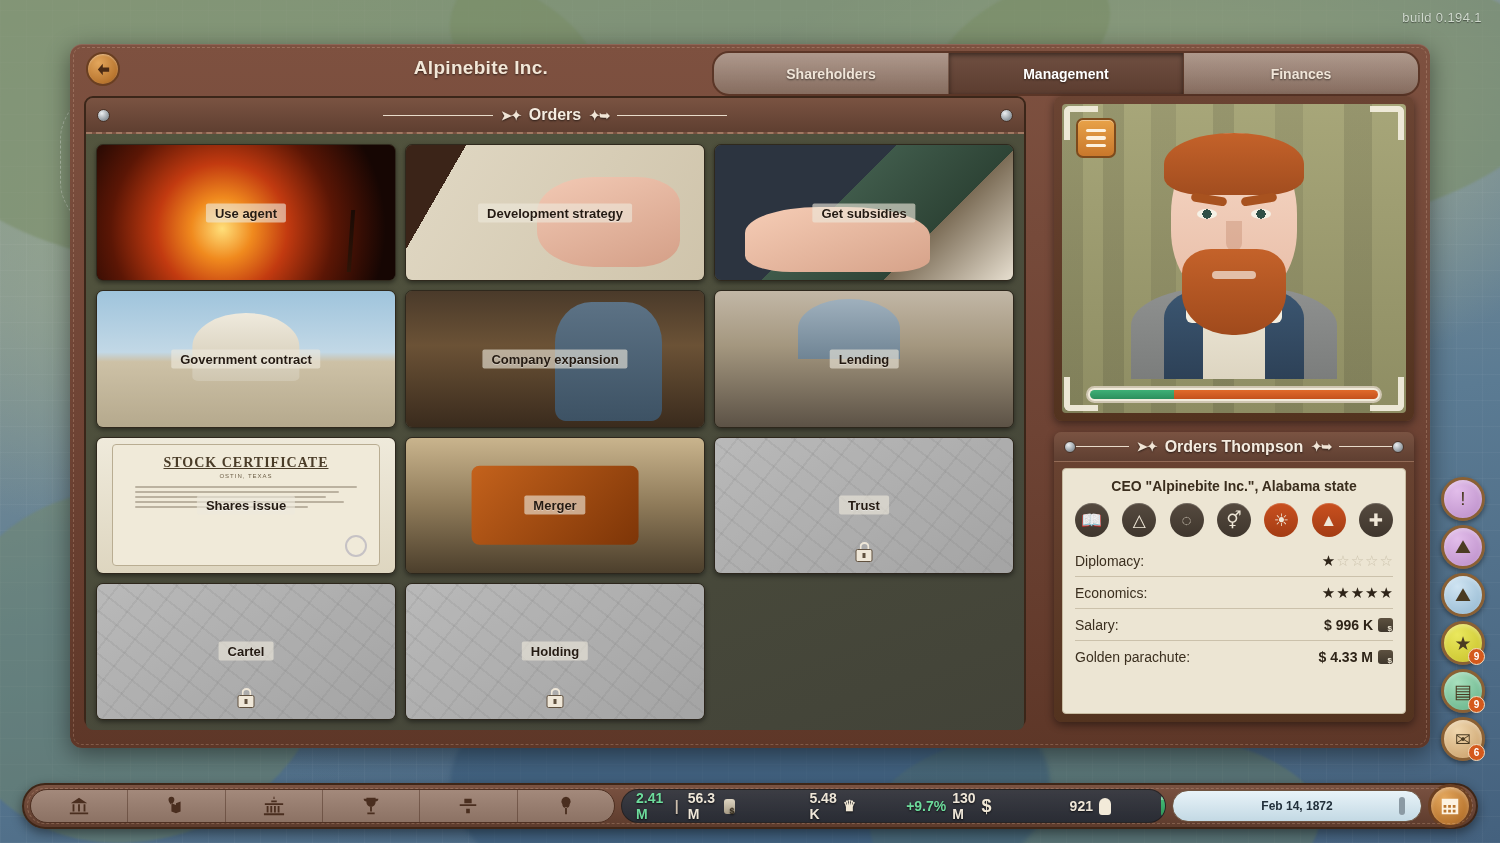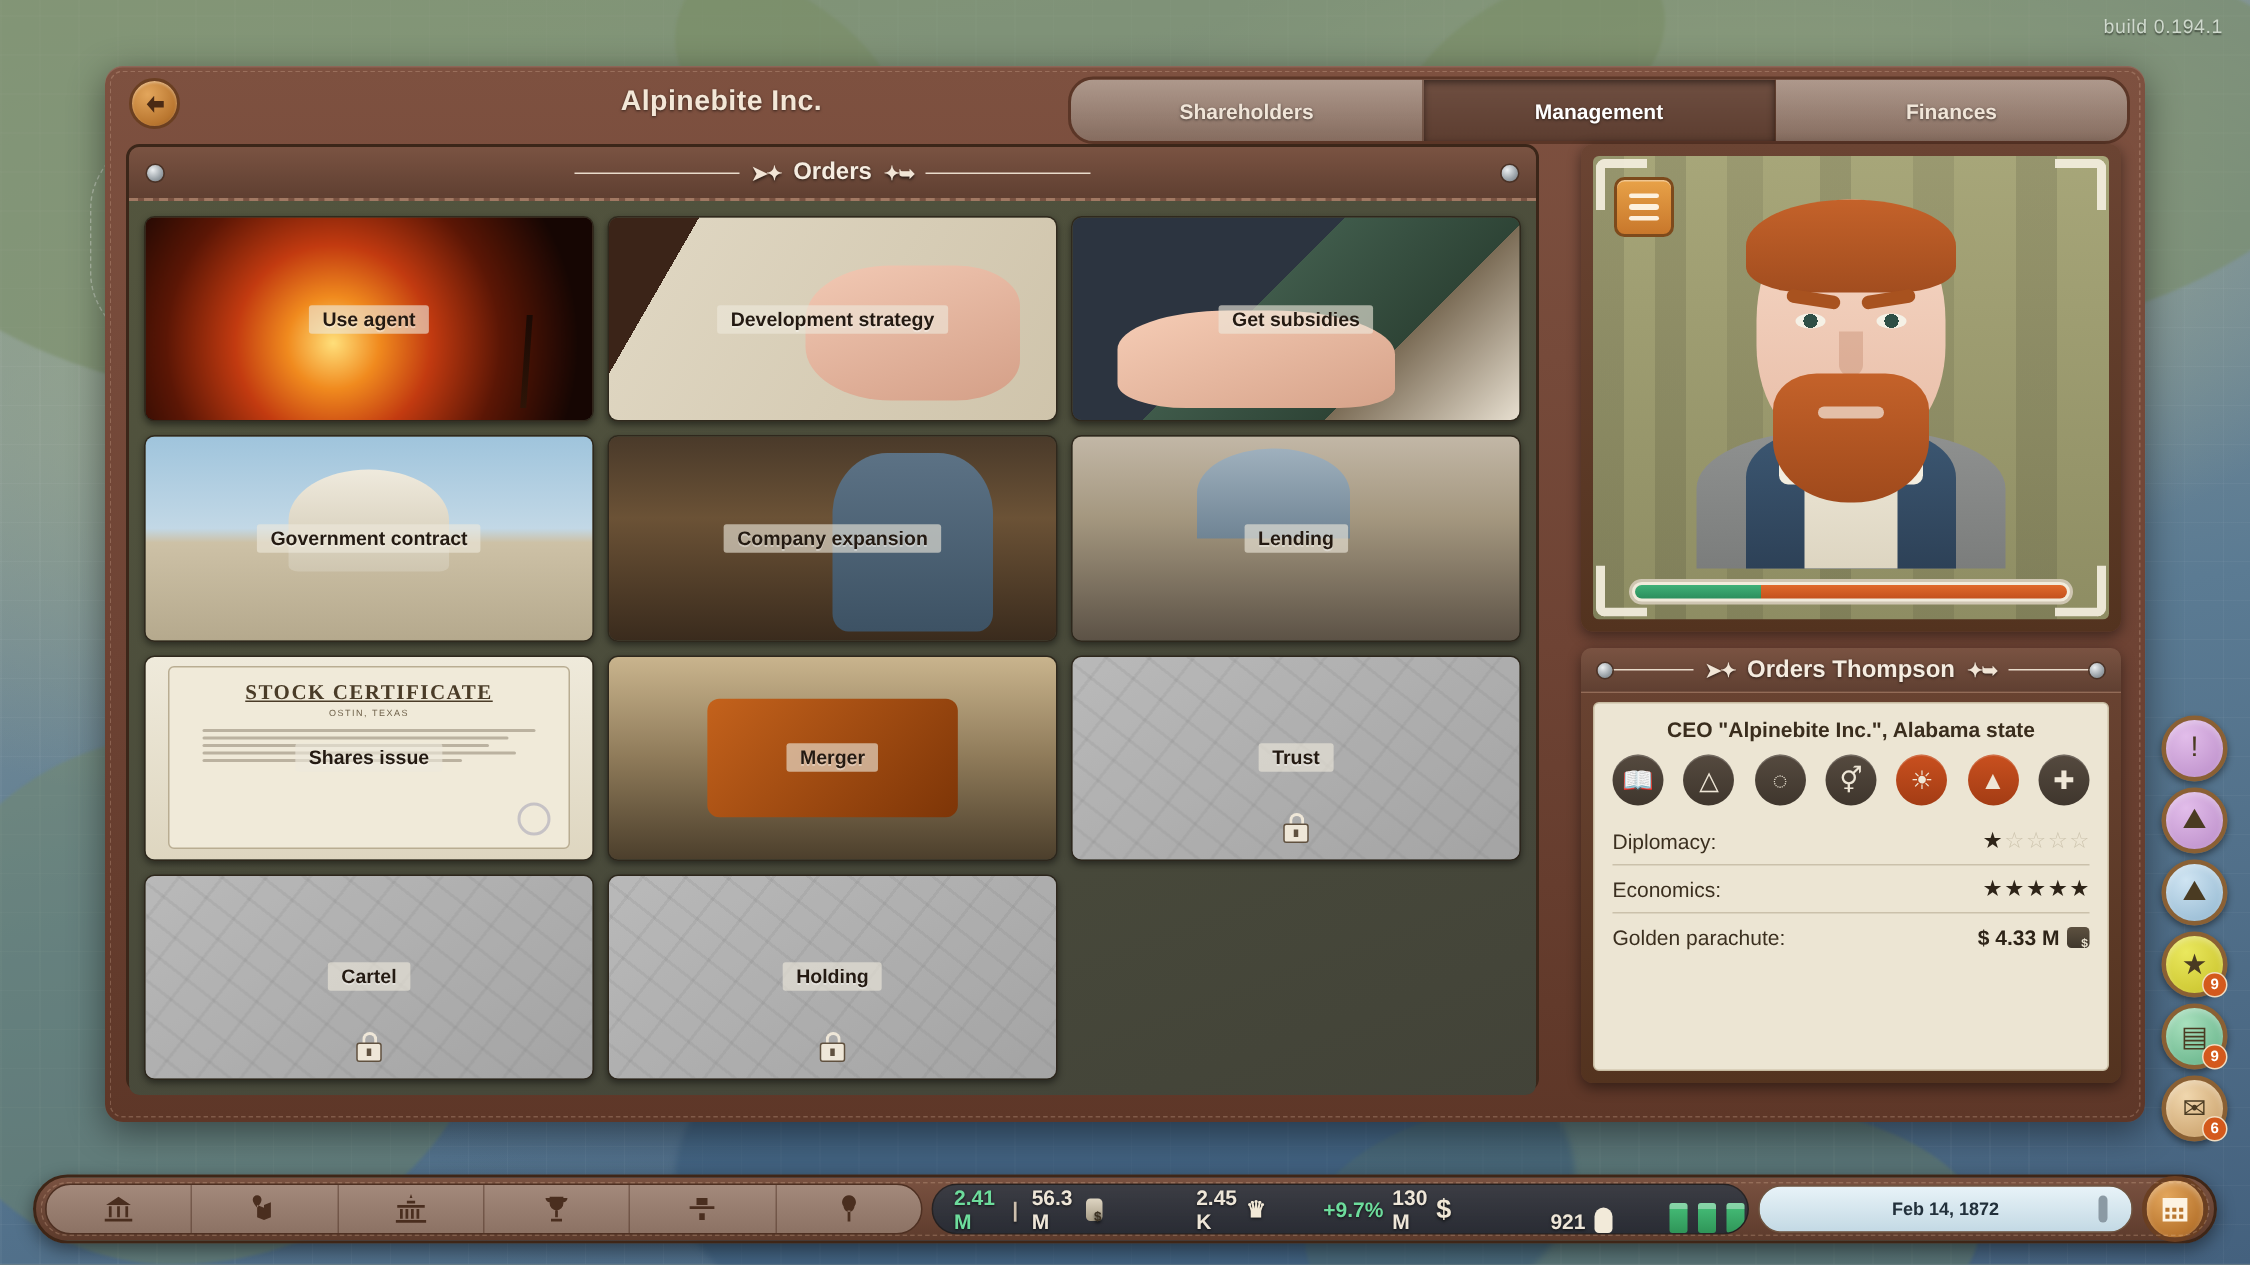--- a/index.html
+++ b/index.html
@@ -364,23 +364,23 @@
     border:1px dashed rgba(255,215,180,.22);pointer-events:none;}
   #nav-group{
     margin-left:6px;width:585px;height:34px;display:flex;
     background:linear-gradient(180deg,#a3897b,#8c7264);
     border-radius:17px;overflow:hidden;border:1px solid #4e3022;
   }
   .nav-btn{flex:1;display:flex;align-items:center;justify-content:center;cursor:pointer;
     border-right:1px solid rgba(70,42,28,.45);color:#4b2f20;}
   .nav-btn:last-child{border-right:none;}
   .nav-btn svg{width:22px;height:22px;fill:#4a2e1f;}
-  #stats-group{flex:1;display:flex;align-items:flex-end;height:34px;margin:0 6px;
+  #stats-group{flex:1;display:flex;align-items:center;height:34px;margin:0 6px;
     background:linear-gradient(180deg, rgba(40,55,70,.75), rgba(28,40,54,.8));
-    border-radius:17px; padding:0 14px; gap:4px; position:relative; overflow:hidden;
+    border-radius:17px; padding:0 14px; gap:16px; position:relative; overflow:hidden;
     border:1px solid rgba(30,20,14,.55);}
   .stat-item{display:flex;align-items:center;gap:6px;color:#eee6d8;font-size:14px;font-weight:bold;
     text-shadow:0 1px 2px rgba(0,0,0,.7);}
   .green{color:#6ddc9c;}
   .sep{color:#cdbfae;margin:0 3px;}
   .money-ic{display:inline-block;width:17px;height:15px;border-radius:3px;
     background:linear-gradient(180deg,#ded5c2,#a79c86);position:relative;}
   .money-ic::after{content:"$";position:absolute;right:1px;bottom:-2px;font-size:9px;color:#3c3223;}
   .crown{font-size:15px;color:#f1e8d6;}
   .dollar{font-size:18px;color:#f1e8d6;font-weight:bold;}
@@ -624,20 +624,27 @@
         <span class="stat-label">Economics:</span>
         <span class="stars">
           <span class="star on">★</span>
             <span class="star on">★</span>
             <span class="star on">★</span>
             <span class="star on">★</span>
             <span class="star on">★</span>
         </span>
       </div>
 
+      <div class="stat-row">
+        <span class="stat-label">Salary:</span>
+        <span class="stat-value">
+          <span>$ 996 K</span>
+          <span class="coin-ic"></span>
+        </span>
+      </div>
 
       <div class="stat-row">
         <span class="stat-label">Golden parachute:</span>
         <span class="stat-value">
           <span>$ 4.33 M</span>
           <span class="coin-ic"></span>
         </span>
       </div>
     </div>
   </div>
@@ -695,21 +702,21 @@
 
   <div id="stats-group">
     <span class="stat-item">
       <span class="green">2.41 M</span>
       <span class="sep">|</span>
       <span>56.3 M</span>
       <span class="money-ic"></span>
     </span>
 
     <span class="stat-item" style="margin-left:58px;">
-      <span>2.45 K</span>
+      <span>5.48 K</span>
       <span class="crown">♛</span>
     </span>
 
     <span class="stat-item" style="margin-left:34px;">
       <span class="green">+9.7%</span>
       <span>130 M</span>
       <span class="dollar">$</span>
     </span>
 
     <span class="stat-item" style="margin-left:62px;">

